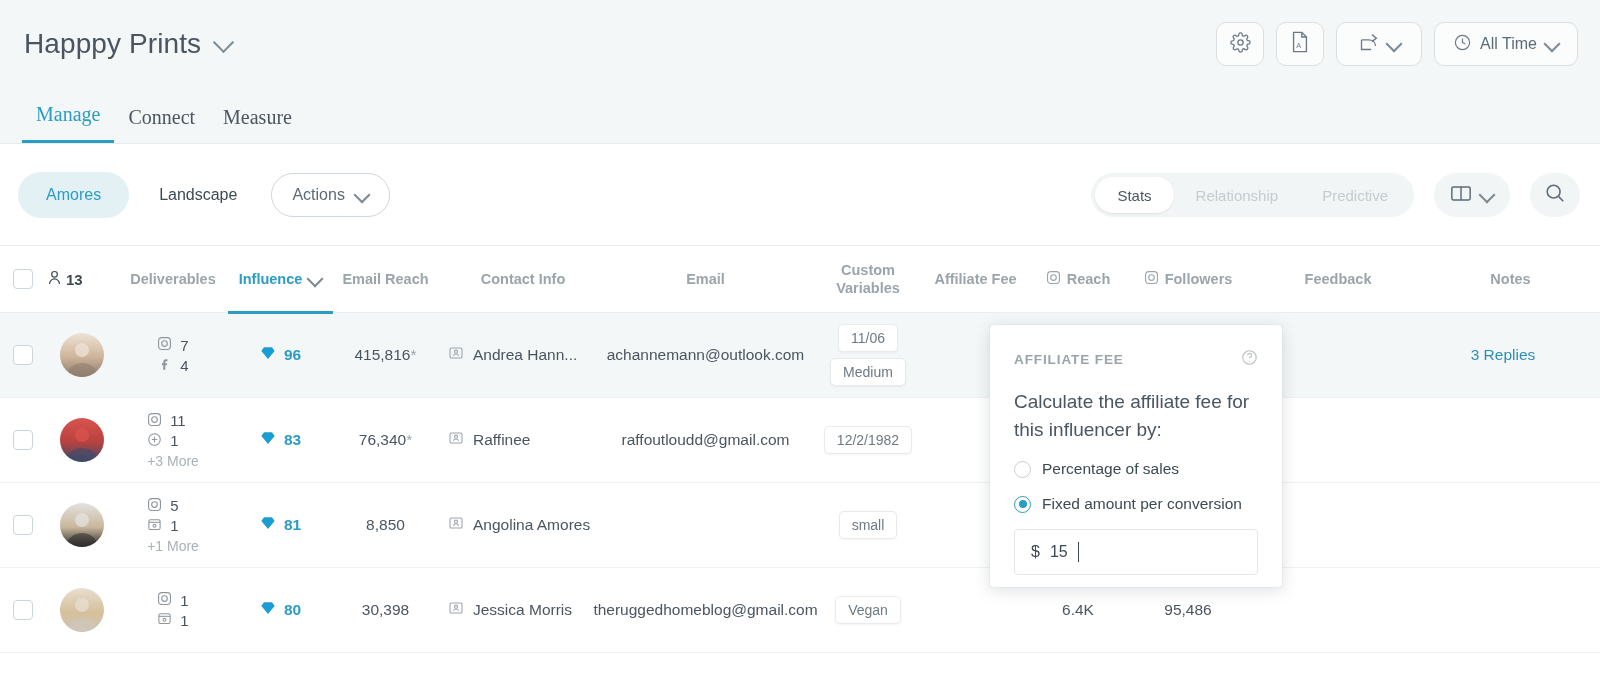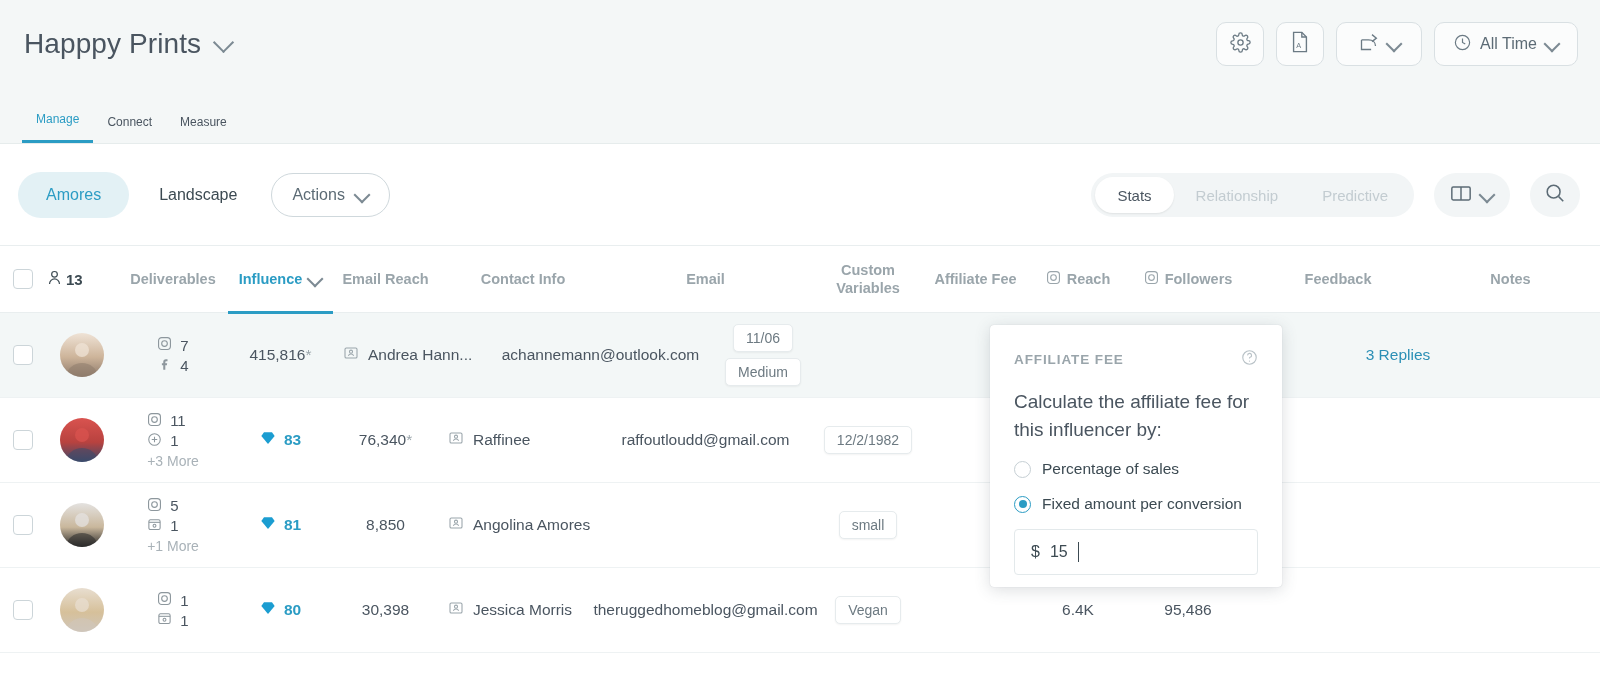--- a/index.html
+++ b/index.html
@@ -44,21 +44,21 @@
   .hbtn.time { padding: 0 18px; font-size: 16px; }
 
   
   .navtabs {
     position: absolute; left: 0; top: 88px; width: 1600px; height: 56px;
     background: #f4f7f7;
     display: flex; align-items: flex-end; padding-left: 22px;
     border-bottom: 1px solid #e6ecec;
   }
   .navtab {
-    font-size: 12px; color: #4a5560; padding: 0 14px 14px 14px; cursor: pointer;
+    font-size: 20px; color: #4a5560; padding: 0 14px 14px 14px; cursor: pointer; font-family: Liberation Serif, serif;
   }
   .navtab.active { color: #2b9cc4; border-bottom: 3px solid #2b9cc4; }
 
   
   .toolbar {
     position: absolute; left: 0; top: 145px; width: 1600px; height: 100px;
     background: #ffffff; display: flex; align-items: center;
   }
   .pill-members {
     margin-left: 18px; height: 46px; padding: 0 28px; border-radius: 23px;
@@ -334,20 +334,28 @@
                 <span>7</span>
               </div>
               <div class="deliv-line">
                 <span><svg width="15" height="15" viewBox="0 0 24 24" fill="#8d979d">
                     <path d="M14.5 8.5h2.3V5.3h-2.6c-2.6 0-4.2 1.6-4.2 4.2v1.9H7.8v3.2H10V22h3.3v-7.4h2.5l.4-3.2h-2.9V9.8c0-.8.3-1.3 1.2-1.3z"></path>
                   </svg></span>
                 <span>4</span>
               </div>
             </div>
           </div>
+          <div class="cell c-infl">
+            <span class="score">
+              <span><svg width="16" height="16" viewBox="0 0 24 24" fill="#1b9dd1">
+                  <path d="M6 3.5h12l4 5.5-10 12L2 9z"></path>
+                </svg></span>
+              <span>96</span>
+            </span>
+          </div>
           <div class="cell c-reach">
             <span>415,816</span>
             <span class="star">*</span>
           </div>
           <div class="cell c-contact">
             <span class="contact-name">
               <span><svg width="16" height="16" viewBox="0 0 24 24" fill="none" stroke="#9aa5ab" stroke-width="1.6">
                   <rect x="3" y="4.5" width="18" height="15" rx="2"></rect>
                   <circle cx="12" cy="10" r="2.3"></circle>
                   <path d="M8 16c.8-1.6 2.3-2.4 4-2.4s3.2.8 4 2.4"></path>

